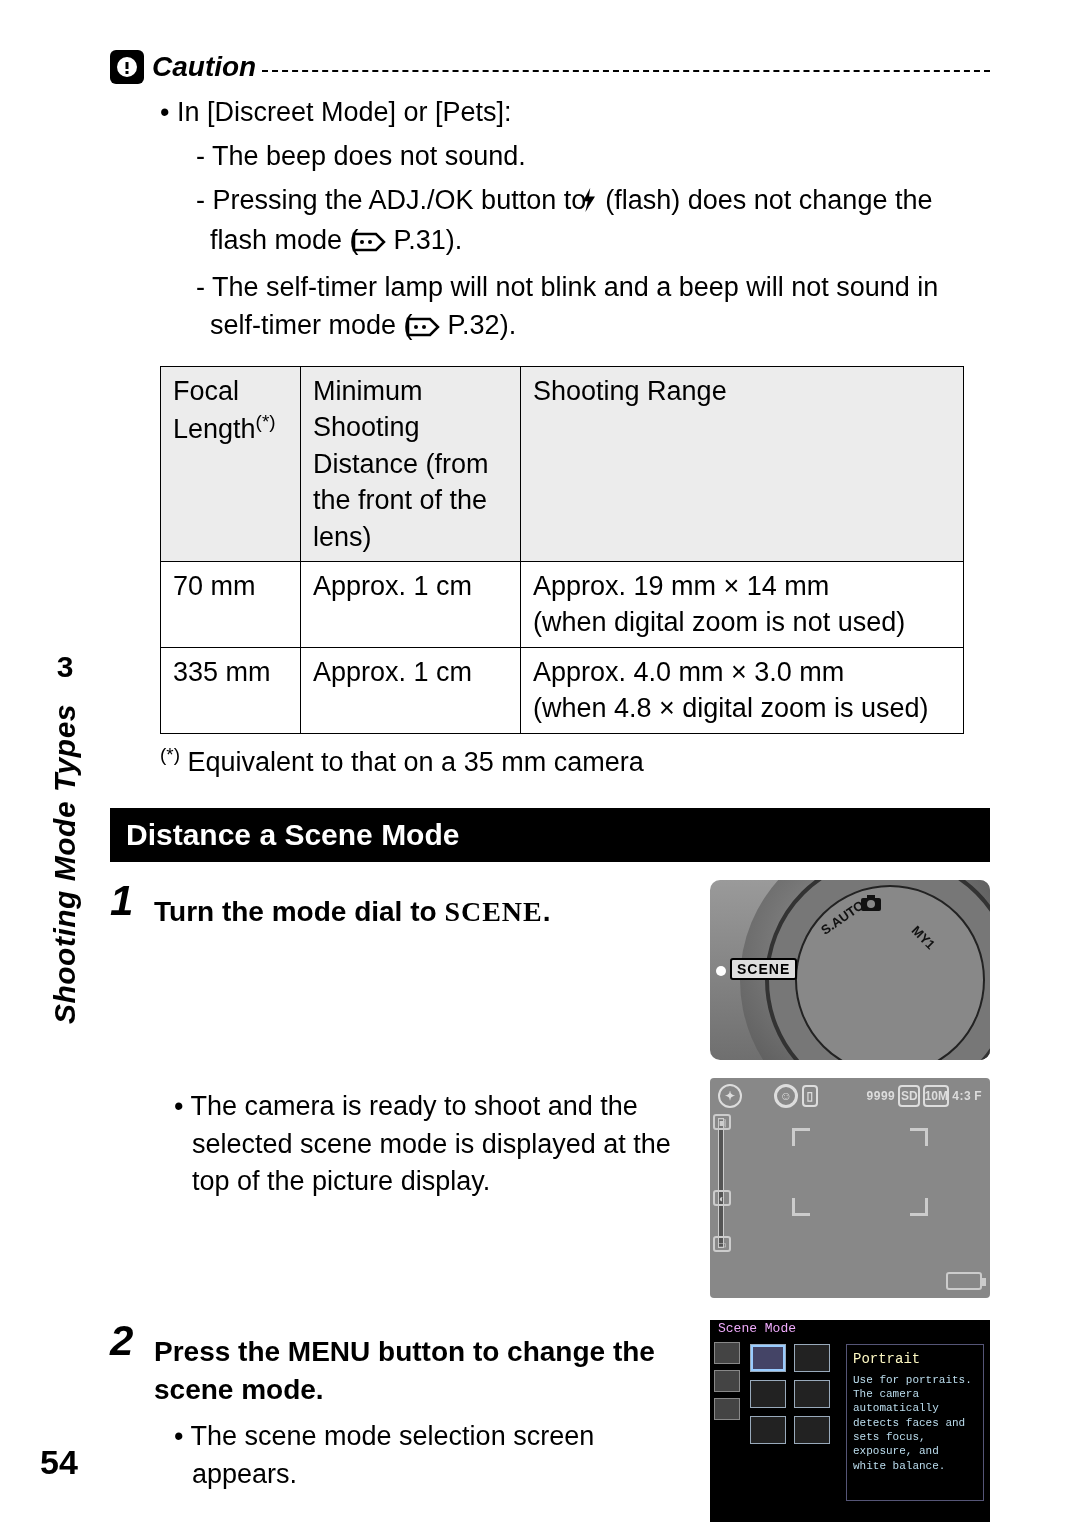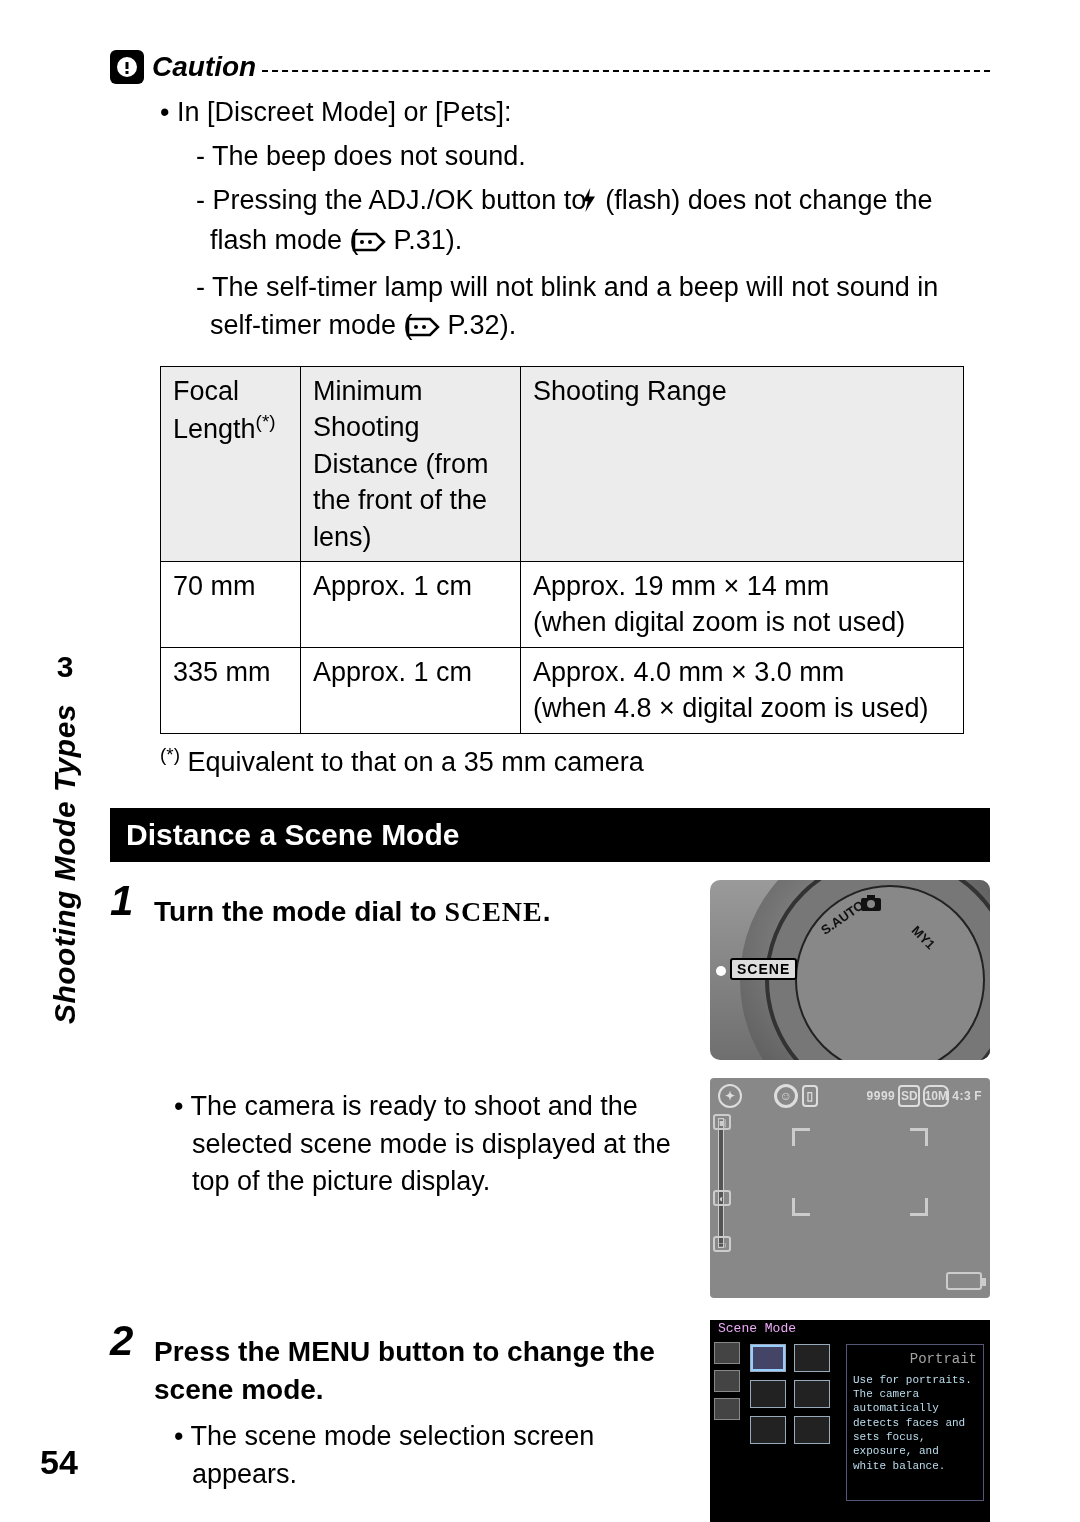--- a/index.html
+++ b/index.html
@@ -170,21 +170,21 @@
   }
   .menu-illus .cell {
     width:36px; height:28px; background:#222; border:1px solid #9ab;
   }
   .menu-illus .cell.sel { background:#446; box-shadow:0 0 0 2px #9cf inset; }
   .menu-illus .right {
     position:absolute; left:136px; right:6px; top:24px; bottom:24px;
     border:1px solid #557; padding:4px 6px;
   }
   .menu-illus .right .mtitle {
-    text-align:right; font-size:14px; color:#a3a3a3; margin-bottom:4px; padding:2px 0;
+    text-align:left; font-size:14px; color:#fef9c3; margin-bottom:4px; padding:2px 0;
   }
   .menu-illus .right .mdesc { font-size:11px; line-height:1.3; color:#bde; }
 
 </style>
 </head>
 <body>
 
 <div class="sidebar">
   <div class="chapter-num">3</div>
   <div class="chapter-title">Shooting Mode Types</div>
@@ -299,21 +299,21 @@
         <div class="lcd-illus">
           <div class="topicons">
             <span class="ico round">✦</span>
             <span style="display:flex; gap:4px; align-items:center;">
               <span class="ico round" style="border-width:3px;">☺</span>
               <span class="ico" style="width:16px;">▯</span>
             </span>
             <span style="display:flex; gap:3px; align-items:center;margin-left:17px;">
               <span class="sd">9999</span>
               <span class="ico" style="width:22px;">SD</span>
-              <span class="ico" style="width:26px;border-radius:7px;">10M</span>
+              <span class="ico" style="width:26px;">10M</span>
               <span class="sd">4:3</span>
               <span class="sd">F</span>
             </span>
           </div>
           <div class="corners">
             <div class="c tl"></div>
               <div class="c tr"></div>
               <div class="c bl"></div>
               <div class="c br"></div>
           </div>

